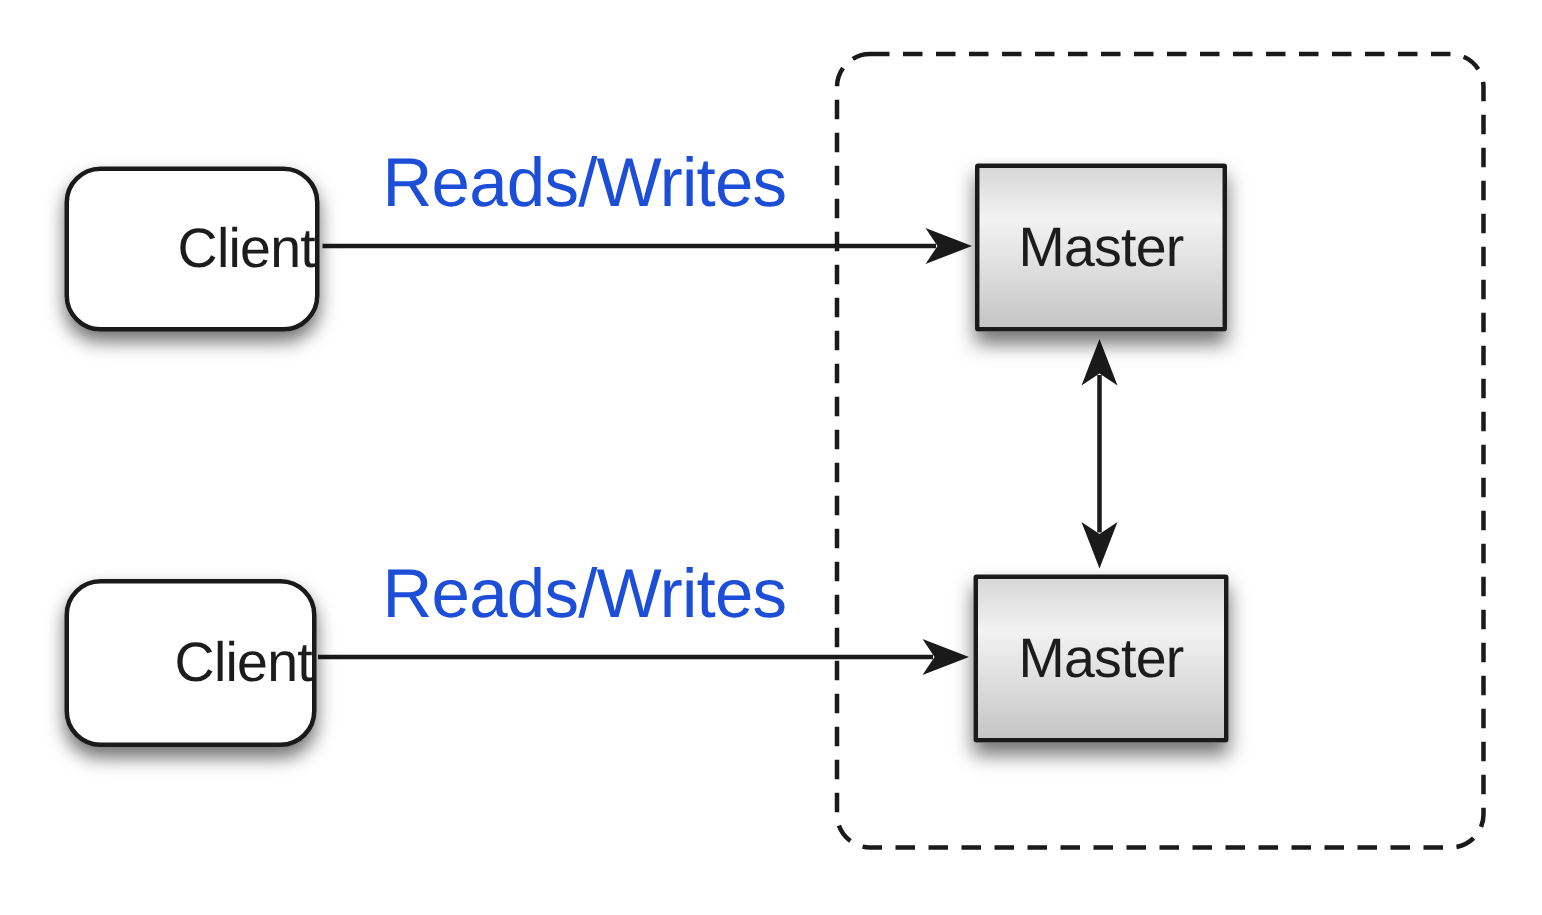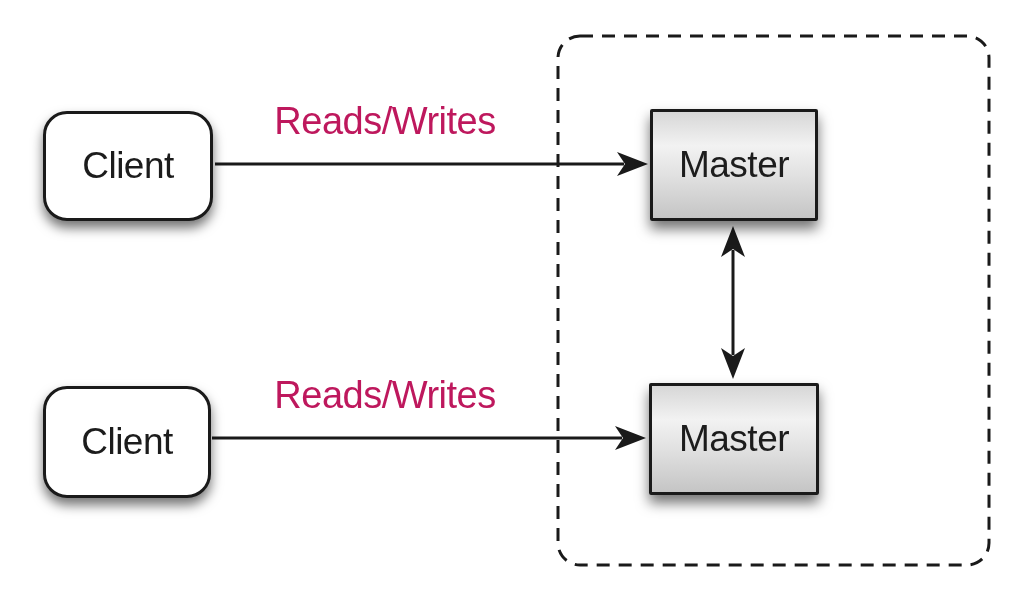--- a/index.html
+++ b/index.html
@@ -30,37 +30,38 @@
     font-size: 37px;
     letter-spacing: -0.5px;
     color: #1c1c1c;
     box-sizing: border-box;
     border: 3px solid #1a1a1a;
   }
   .client {
     background: #ffffff;
     border-radius: 24px;
     box-shadow: 0 7px 12px rgba(0,0,0,0.55);
+    justify-content: flex-end;
   }
   .master {
     background: linear-gradient(180deg, #d7d7d7 0%, #f2f2f2 32%, #e2e2e2 58%, #c5c5c5 100%);
     border-radius: 2px;
     box-shadow: 0 8px 13px rgba(0,0,0,0.55);
   }
   .client-1 { left: 43px;  top: 111px; width: 170px; height: 110px; }
   .client-2 { left: 43px;  top: 386px; width: 168px; height: 112px; }
   .master-1 { left: 650px; top: 109px; width: 168px; height: 112px; }
   .master-2 { left: 649px; top: 383px; width: 170px; height: 112px; }
   .edge-label {
     position: absolute;
-    font-size: 38px;
+    font-size: 46px;
     letter-spacing: -0.5px;
     line-height: 40px;
     white-space: nowrap;
-    color: #be185d;
+    color: #1d4ed8;
   }
   .rw-label-1 { left: 255px; top: 101px; width: 260px; text-align: center; }
   .rw-label-2 { left: 255px; top: 375px; width: 260px; text-align: center; }
   .replication-label { left: 761px; top: 278px; }
 </style>
 </head>
 <body>
 
 <div class="canvas">
 

